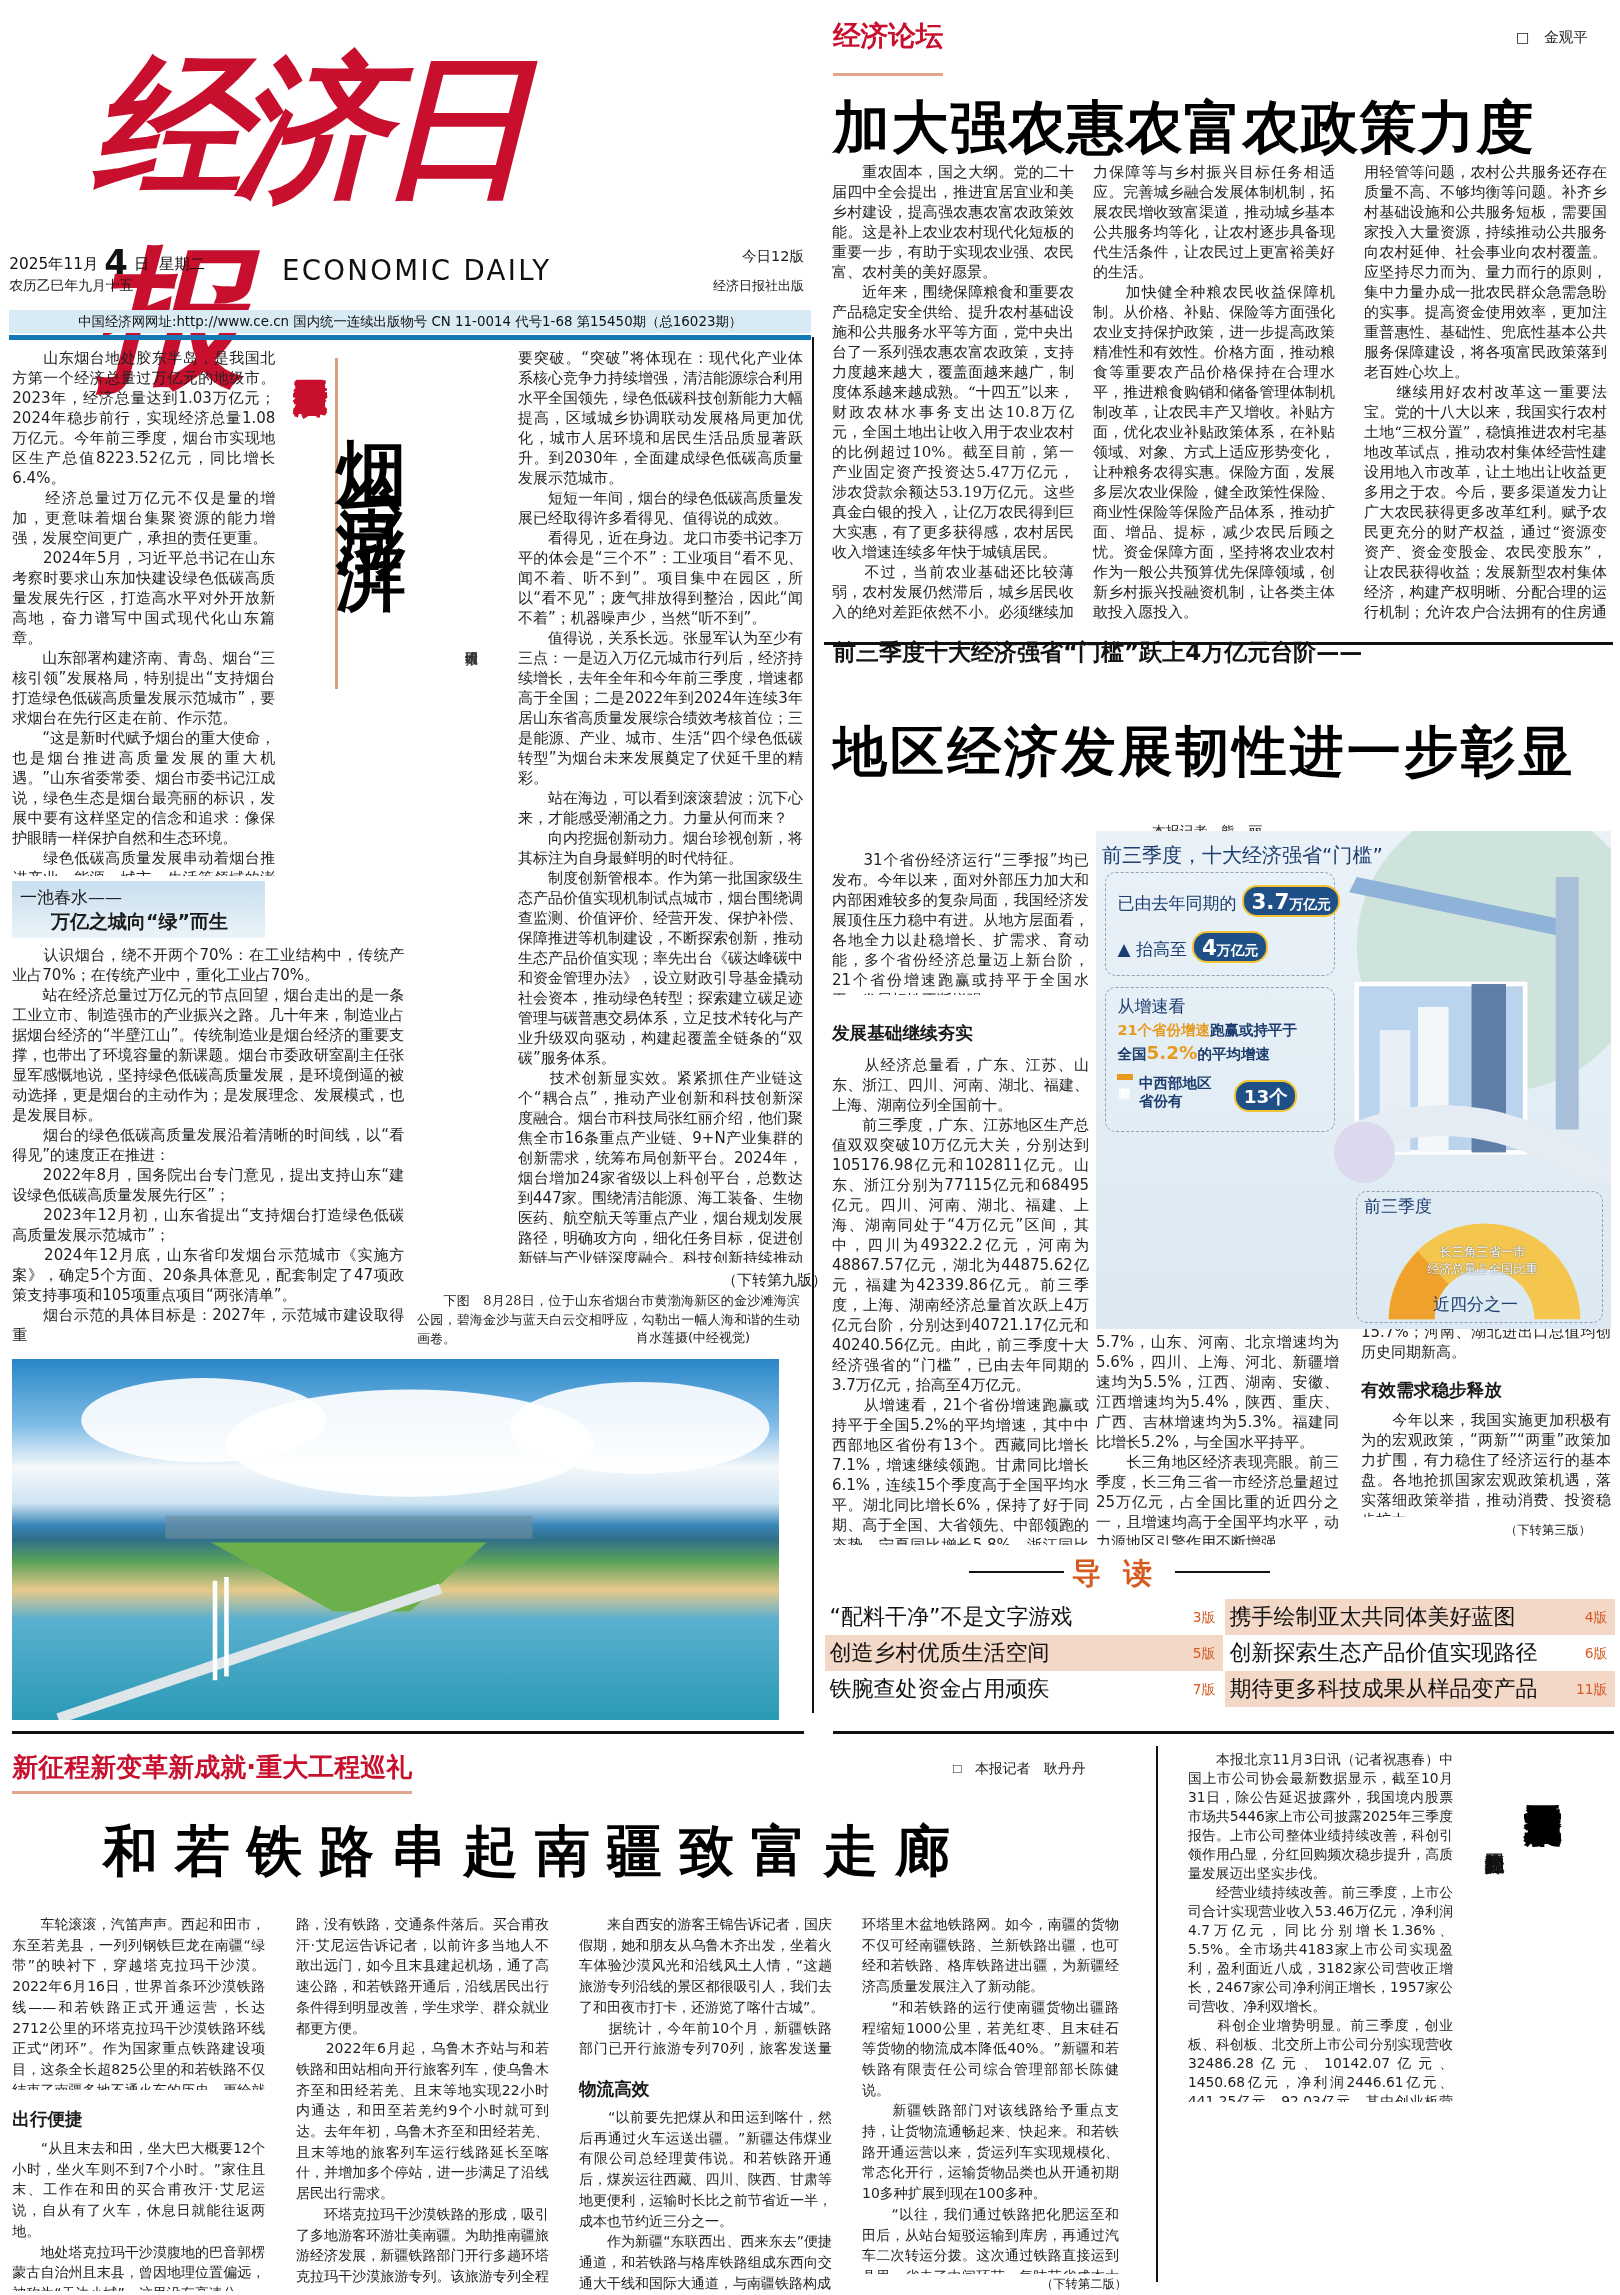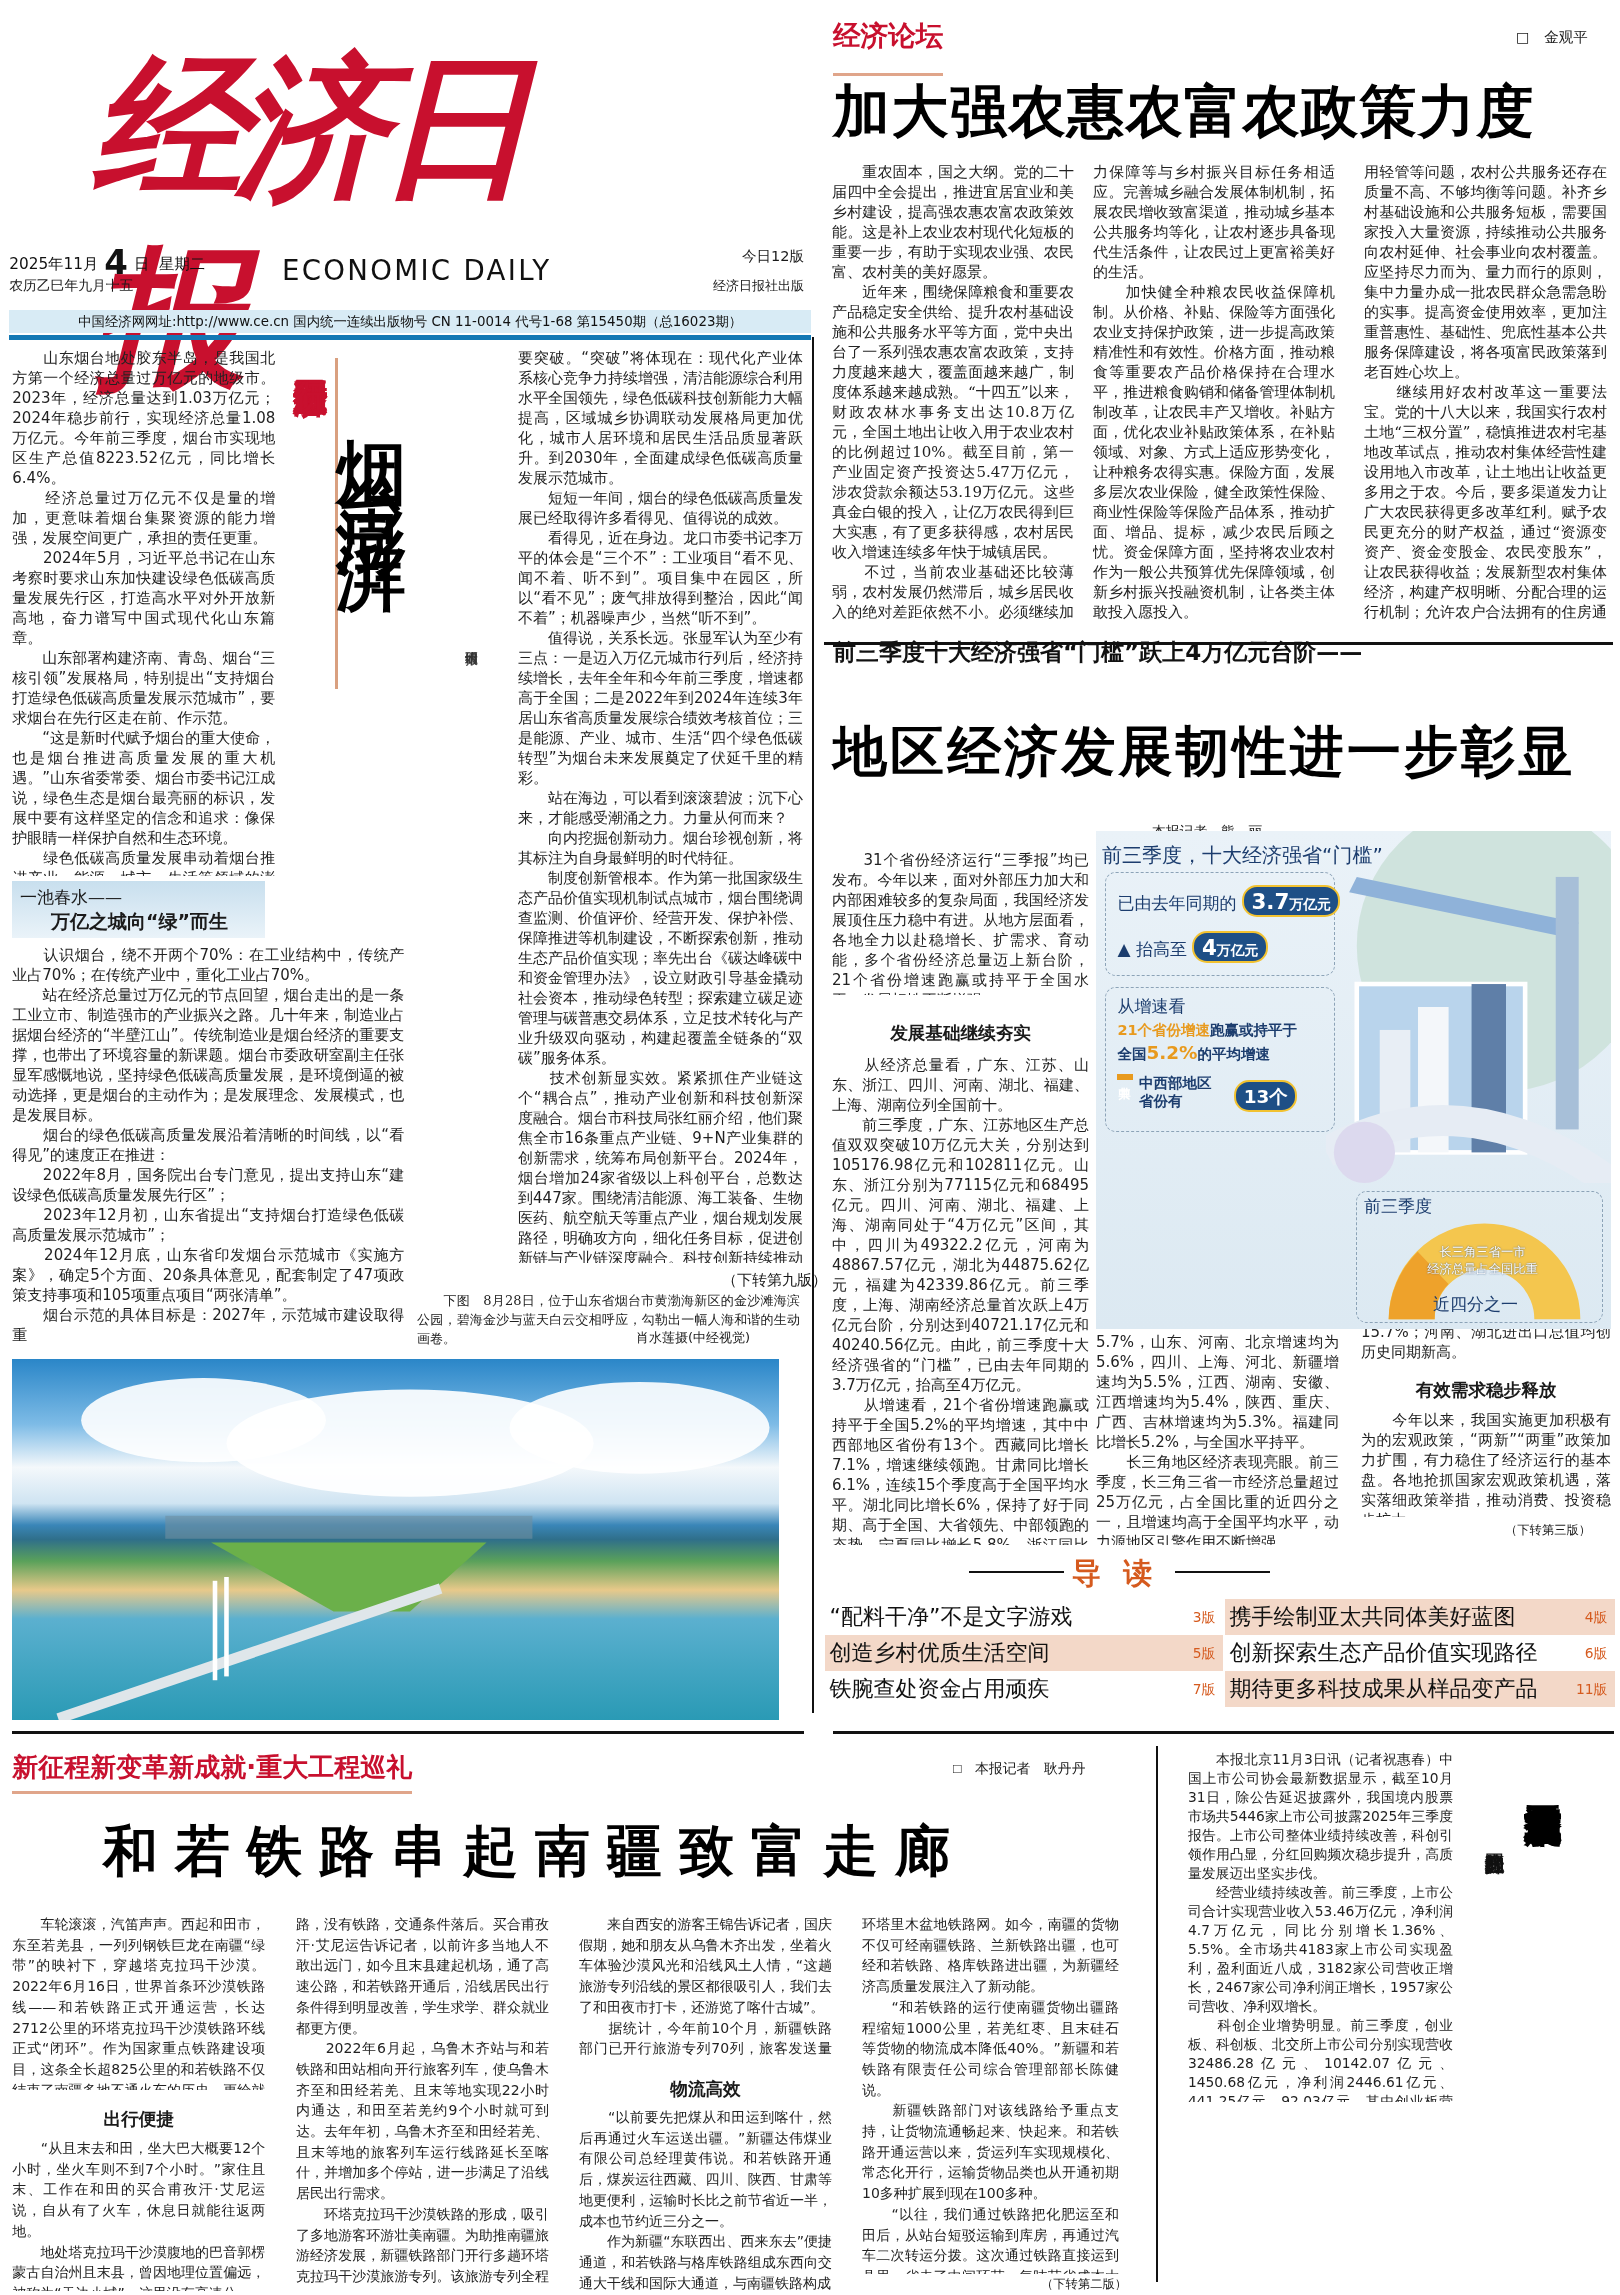--- a/index.html
+++ b/index.html
@@ -25,26 +25,26 @@
 .team{left:462px;top:642px;font-size:13px;writing-mode:vertical-rl;color:#333}
 .subhead-box{left:12.3px;top:881px;width:253px;height:57px;background:linear-gradient(#c8dfee,#eaf3f9);padding:4.6px 7.7px}
 .subhead-box .l1{font-size:17px;font-family:"DejaVu Serif",serif}
 .subhead-box .l2{font-size:19px;font-weight:bold;margin-left:31px}
 .photo{left:12.3px;top:1359px;width:767px;height:361px;overflow:hidden;background:linear-gradient(180deg,#2a86c8 0%,#7dbbe6 18%,#f4f8fb 30%,#cfe4f2 40%,#3a86b8 46%,#2f6f8a 50%,#5aa15a 56%,#e8c98a 64%,#5bb0cf 72%,#2a9ab5 100%)}
 .vrule-mid{left:812px;top:337px;width:2.3px;height:1376px;background:#111}
 .hrule{background:#111;height:3.1px}
 
 .forum-tag{left:833px;top:17px;font-size:27.6px;font-weight:bold;color:#c8102e;border-bottom:3.8px solid #e0a58a;padding-bottom:19px}
 .forum-author{left:1516px;top:27.6px;font-size:14.5px;font-family:"DejaVu Serif",serif}
-.forum-title{left:833px;top:74px;font-size:57px;font-weight:bold;letter-spacing:1.5px;color:#000}
+.forum-title{left:833px;top:90px;font-size:57px;font-weight:bold;letter-spacing:1.5px;color:#000}
 
 .gdp-kicker{left:833px;top:637px;font-size:23px;font-weight:bold;color:#111}
 .gdp-title{left:833px;top:716px;font-size:54px;font-weight:bold;font-family:"DejaVu Serif",serif;letter-spacing:3.1px;color:#000}
 .gdp-byline{left:1152px;top:823px;font-size:13.8px;font-family:"DejaVu Serif",serif}
-.sec-head{font-size:17.6px;font-weight:bold;text-align:center}
+.sec-head{font-size:17.6px;font-weight:bold;text-align:left}
 .info{left:1096px;top:831px;width:515px;height:498px;background:linear-gradient(180deg,#eaf2f8,#dce9f2);overflow:hidden}
 .info .bubble{position:absolute;border:1.5px dashed #8ca3b7;border-radius:10.7px}
 .info .h{position:absolute;font-weight:normal;color:#1c3d6e}
 .pill{display:inline-block;background:#1e4f86;color:#fff;border:2.3px solid #f2c230;border-radius:15px;padding:1.5px 7.7px;font-weight:bold}
 .gauge{position:absolute}
 
 .guide-title{left:1072px;top:1554px;font-size:29px;font-weight:bold;color:#d55a1e;letter-spacing:6.1px}
 .guide-line{height:2.3px;background:#111}
 .guide-row{height:36px;font-size:22px;line-height:36px;padding-left:4.6px;color:#111}
 .guide-row .pg{float:right;font-size:13.8px;color:#d55a1e;padding-right:7.7px}

